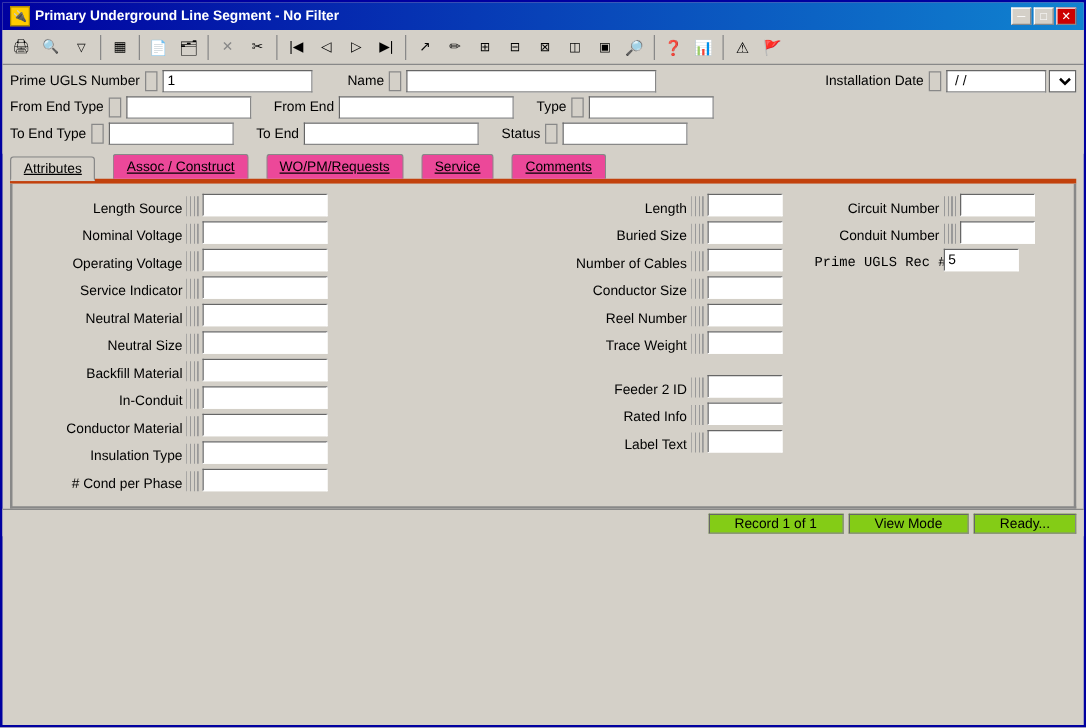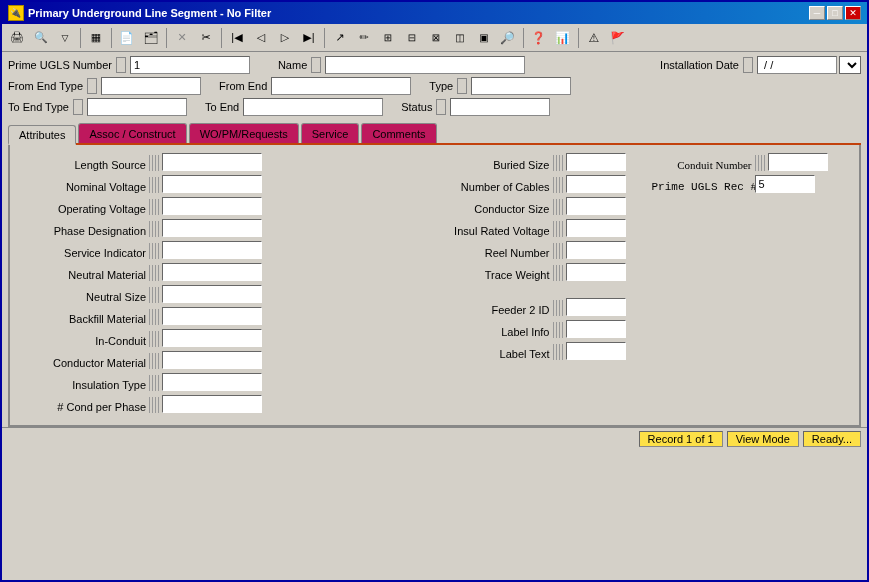--- a/index.html
+++ b/index.html
@@ -119,26 +119,27 @@
       display: flex;
       align-items: center;
       gap: 2px;
     }
     .tabs-area {
       padding: 0 6px;
     }
     .tabs-bar {
       display: flex;
       align-items: flex-end;
-      gap: 0;
-      border-bottom: 2px solid #c2410c;
+      gap: 12px;
+      border-bottom: 4px solid #c2410c;
+      text-decoration: underline;
     }
     .tab {
       padding: 2px 10px;
-      background: #be185d;
+      background: #ec4899;
       border: 1px solid #888;
       border-bottom: none;
       border-top-left-radius: 3px;
       border-top-right-radius: 3px;
       cursor: pointer;
       font-size: 11px;
       margin-right: 2px;
       height: 20px;
       display: flex;
       align-items: center;
@@ -205,23 +206,23 @@
       padding: 2px 6px;
       display: flex;
       align-items: center;
       gap: 4px;
       height: 22px;
     }
     .status-panel {
       border: 1px solid #888;
       border-top-color: #666;
       border-left-color: #666;
-      padding: 1px 8px;
-      font-size: 11px;
-      background: #fde047;
+      padding: 1px 20px;
+      font-size: 11px;
+      background: #84cc16;
     }
     .select-input {
       height: 18px;
       background: #fff;
       border: 1px solid #666;
       font-size: 11px;
       font-family: inherit;
     }
     .inline-flag {
       width: 10px;
@@ -349,25 +350,20 @@
             <span class="field-label">Nominal Voltage</span>
             <span class="field-grip"></span>
             <input class="form-input field-input field-input-medium" value="" style="">
           </div>
           <div class="field-row">
             <span class="field-label">Operating Voltage</span>
             <span class="field-grip"></span>
             <input class="form-input field-input field-input-medium" value="" style="">
           </div>
           <div class="field-row">
-            <span class="field-label">Phase Designation</span>
-            <span class="field-grip"></span>
-            <input class="form-input field-input field-input-medium" value="" style="">
-          </div>
-          <div class="field-row">
             <span class="field-label">Service Indicator</span>
             <span class="field-grip"></span>
             <input class="form-input field-input field-input-medium" value="" style="">
           </div>
           <div class="field-row">
             <span class="field-label">Neutral Material</span>
             <span class="field-grip"></span>
             <input class="form-input field-input field-input-medium" value="" style="">
           </div>
           <div class="field-row">
@@ -397,51 +393,55 @@
           </div>
           <div class="field-row">
             <span class="field-label"># Cond per Phase</span>
             <span class="field-grip"></span>
             <input class="form-input field-input field-input-medium" value="" style="">
           </div>
         </div>
 
         <div class="fields-col">
 
+          <div class="field-row">
+            <span class="field-label" style="width:110px;">Length</span>
+            <span class="field-grip"></span>
+            <input class="form-input field-input field-input-narrow" value="" style="">
+            <span style="width:20px;"></span>
+            <span class="field-label" style="width:100px; text-align:right;">Circuit Number</span>
+            <span class="field-grip"></span>
+            <input class="form-input field-input field-input-narrow" value="" style="">
+          </div>
 
           <div class="field-row">
             <span class="field-label" style="width:110px;">Buried Size</span>
             <span class="field-grip"></span>
             <input class="form-input field-input field-input-narrow" value="" style="">
             <span style="width:20px;"></span>
-            <span class="field-label" style="width:100px; text-align:right;font-family:Liberation Serif, serif;">Conduit Number</span>
+            <span class="field-label" style="width:100px; text-align:right;">Conduit Number</span>
             <span class="field-grip"></span>
             <input class="form-input field-input field-input-narrow" value="" style="">
           </div>
 
           <div class="field-row">
             <span class="field-label" style="width:110px;">Number of Cables</span>
             <span class="field-grip"></span>
             <input class="form-input field-input field-input-narrow" value="" style="">
             <span style="width:20px;"></span>
             <span class="field-label" style="width:100px; text-align:right;font-family:Liberation Mono, monospace;">Prime UGLS Rec #</span>
             <input class="form-input field-input field-input-narrow" value="5" style="">
           </div>
 
           <div class="field-row">
             <span class="field-label" style="width:110px;">Conductor Size</span>
             <span class="field-grip"></span>
             <input class="form-input field-input field-input-narrow" value="" style="">
           </div>
 
-          <div class="field-row">
-            <span class="field-label" style="width:110px;">Insul Rated Voltage</span>
-            <span class="field-grip"></span>
-            <input class="form-input field-input field-input-narrow" value="" style="">
-          </div>
 
           <div class="field-row">
             <span class="field-label" style="width:110px;">Reel Number</span>
             <span class="field-grip"></span>
             <input class="form-input field-input field-input-narrow" value="" style="">
           </div>
 
           <div class="field-row">
             <span class="field-label" style="width:110px;">Trace Weight</span>
             <span class="field-grip"></span>
@@ -449,21 +449,21 @@
           </div>
 
 
           <div class="field-row">
             <span class="field-label" style="width:110px;margin-top:19px;">Feeder 2 ID</span>
             <span class="field-grip"></span>
             <input class="form-input field-input field-input-narrow" value="" style="">
           </div>
 
           <div class="field-row">
-            <span class="field-label" style="width:110px;">Label Info</span>
+            <span class="field-label" style="width:110px;">Rated Info</span>
             <span class="field-grip"></span>
             <input class="form-input field-input field-input-narrow" value="" style="">
           </div>
 
           <div class="field-row">
             <span class="field-label" style="width:110px;">Label Text</span>
             <span class="field-grip"></span>
             <input class="form-input field-input field-input-narrow" value="" style="">
           </div>
         </div>

